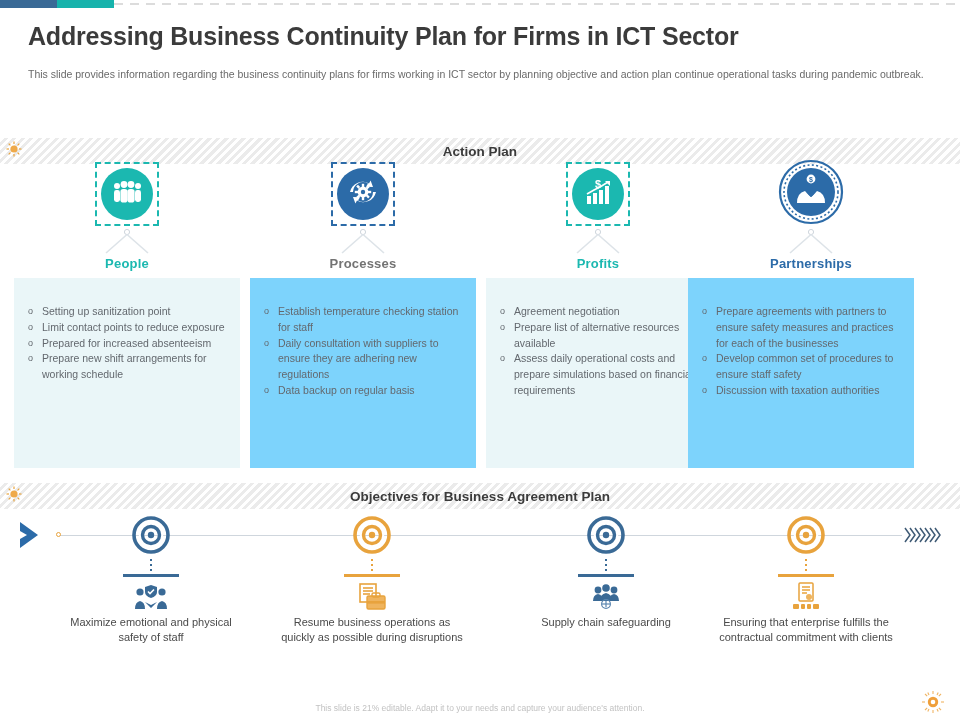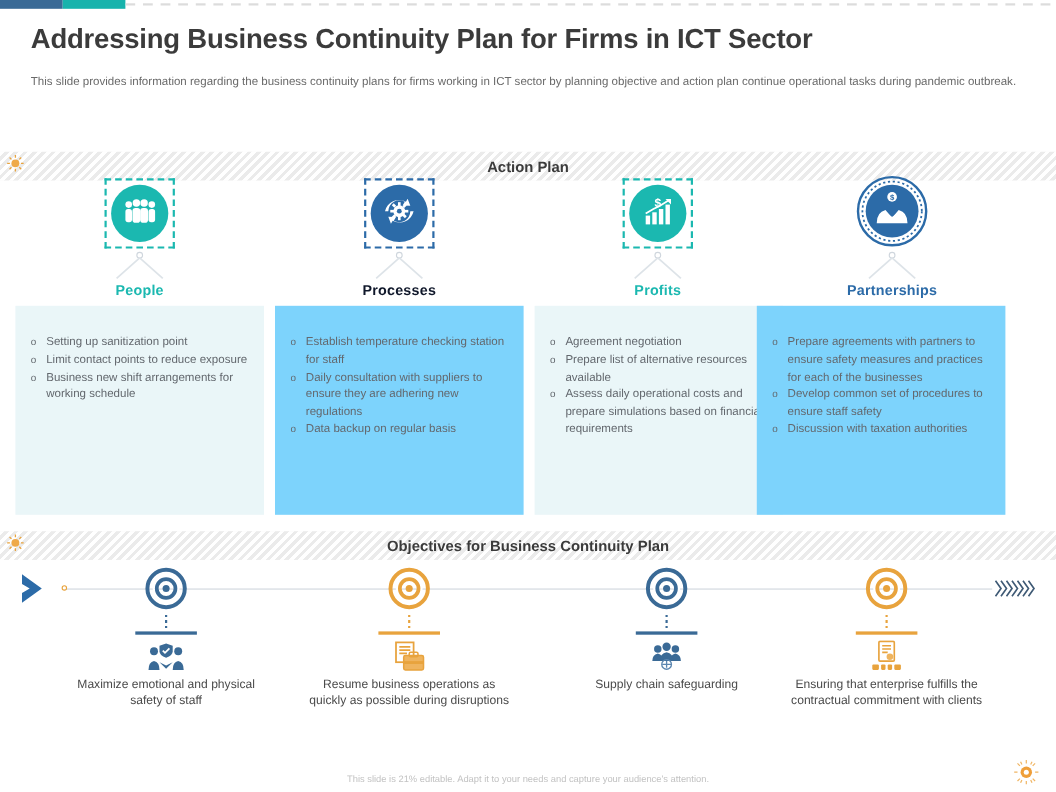--- a/index.html
+++ b/index.html
@@ -193,21 +193,21 @@
           </div>
         </div>
       </div>
       <div class="ap-stand">
         <svg width="62" height="26" viewBox="0 0 62 26">
           <circle cx="31" cy="4" r="2.6" fill="#ffffff" stroke="#cfd6dd" stroke-width="1"></circle>
           <line x1="31" y1="6.5" x2="10" y2="25" stroke="#dde3e8" stroke-width="1.6"></line>
           <line x1="31" y1="6.5" x2="52" y2="25" stroke="#dde3e8" stroke-width="1.6"></line>
         </svg>
       </div>
-      <div class="ap-label" style="color:#0f172a">Processes</div>
+      <div class="ap-label" style="color:#737373">Processes</div>
     </div>
 
     <div class="ap-col">
       <div class="ap-iconwrap" style="color:#1bb8b0">
         <div class="framed">
           <div class="disc" style="background:#1bb8b0">
             <span>
               <svg width="30" height="30" viewBox="0 0 30 30">
                 <g fill="#ffffff">
                   <text x="15" y="11" font-size="11" font-family="Liberation Sans, sans-serif" font-weight="bold" text-anchor="middle">$</text>
@@ -260,21 +260,22 @@
       </div>
       <div class="ap-label" style="color:#2c6ba8">Partnerships</div>
     </div>
   </div>
 
   <div class="cards">
     <div class="card">
       <ul>
         <li>Setting up sanitization point</li>
         <li>Limit contact points to reduce exposure</li>
-        <li>Business new shift arrangements for working schedule</li>
+        <li>Prepared for increased absenteeism</li>
+        <li>Prepare new shift arrangements for working schedule</li>
       </ul>
     </div>
     <div class="card blueish">
       <ul>
         <li>Establish temperature checking station for staff</li>
         <li>Daily consultation with suppliers to ensure they are adhering new regulations</li>
         <li>Data backup on regular basis</li>
       </ul>
     </div>
     <div class="card">
@@ -302,21 +303,21 @@
           <line x1="0.5" y1="8" x2="3" y2="8"></line>
             <line x1="13" y1="8" x2="15.5" y2="8"></line>
           <line x1="2.7" y1="2.7" x2="4.4" y2="4.4"></line>
             <line x1="11.6" y1="11.6" x2="13.3" y2="13.3"></line>
           <line x1="13.3" y1="2.7" x2="11.6" y2="4.4"></line>
             <line x1="4.4" y1="11.6" x2="2.7" y2="13.3"></line>
         </g>
         <circle cx="8" cy="8" r="3.6" fill="#efaa4a"></circle>
       </svg>
     </span>
-    <span class="band-title">Objectives for Business Continuity Plan</span>
+    <span class="band-title">Objectives for Business Agreement Plan</span>
   </div>
 
   <div class="tl-line"></div>
   <div class="tl-arrow-left">
     <svg width="36" height="30" viewBox="0 0 36 30">
       <path d="M2 2 L20 15 L2 28 L2 19 L9 15 L2 11 Z" fill="#2c6ba8"></path>
     </svg>
   </div>
   <div class="tl-dot-left"></div>
   <div class="tl-chevrons">

